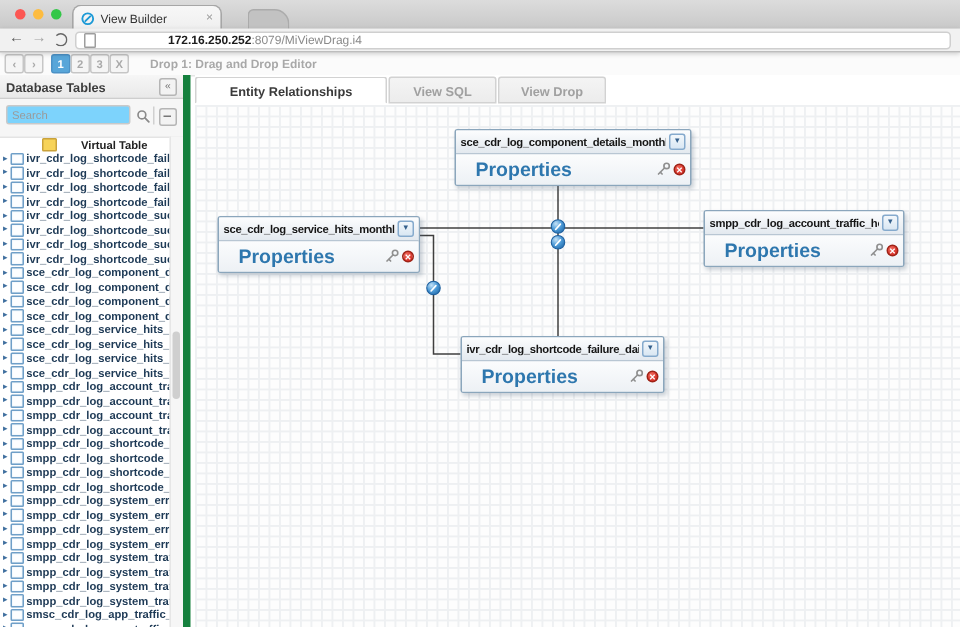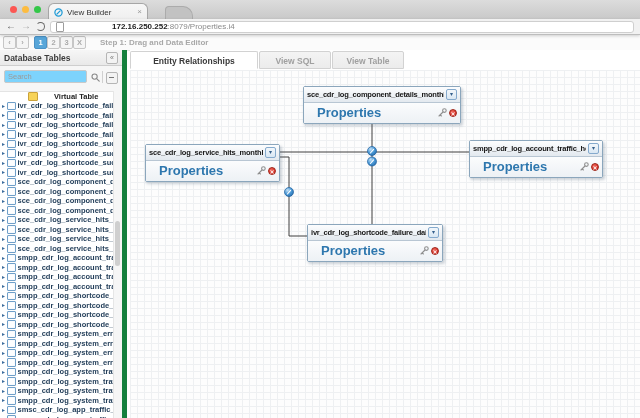--- a/index.html
+++ b/index.html
@@ -118,32 +118,32 @@
     </div>
     <div class="newtab"></div>
   </div>
 
   <div class="urlbar">
     <span class="navbtn back">←</span>
     <span class="navbtn fwd">→</span>
     <span class="reload"></span>
     <div class="urlfield">
       <span class="docicon"></span>
-      <span class="urltext"><span class="urlhost">172.16.250.252</span><span class="urlrest">:8079/Properties.i4</span></span>
+      <span class="urltext"><span class="urlhost">172.16.250.252</span><span class="urlrest">:8079/MiViewDrag.i4</span></span>
     </div>
   </div>
 
   <div class="stepbar">
     <span class="sqbtn" style="left:3px">‹</span>
     <span class="sqbtn" style="left:16px">›</span>
     <span class="sqbtn active" style="left:34px">1</span>
     <span class="sqbtn" style="left:47px">2</span>
     <span class="sqbtn" style="left:60px">3</span>
     <span class="sqbtn" style="left:73px">X</span>
-    <span class="step-title">Step 1: Drag and Data Editor</span>
+    <span class="step-title">Drop 1: Drag and Drop Editor</span>
   </div>
 
   <div class="sidebar">
     <div class="sb-header">
       <span class="sb-title">Database Tables</span>
       <span class="sb-collapse">«</span>
     </div>
     <div class="sb-search">
       <input class="sb-input" type="text" placeholder="Search" style="">
       <svg class="mag" width="9" height="9" viewBox="0 0 9 9">
@@ -332,21 +332,21 @@
       </div>
     <div class="sb-scroll">
       <span class="sb-thumb"></span>
     </div>
   </div>
 
   <div class="canvas">
     <div class="ctabbar">
       <span class="ctab ct0 active">Entity Relationships</span>
       <span class="ctab ct1">View SQL</span>
-      <span class="ctab ct2">View Table</span>
+      <span class="ctab ct2">View Drop</span>
     </div>
     <div class="grid"></div>
   </div>
 
   <svg class="wires" width="640" height="418">
     <defs>
       <radialGradient id="bgr" cx="35%" cy="30%" r="75%">
         <stop offset="0%" stop-color="#c4e1f6"></stop>
         <stop offset="55%" stop-color="#4d9bd8"></stop>
         <stop offset="100%" stop-color="#2a72b0"></stop>

